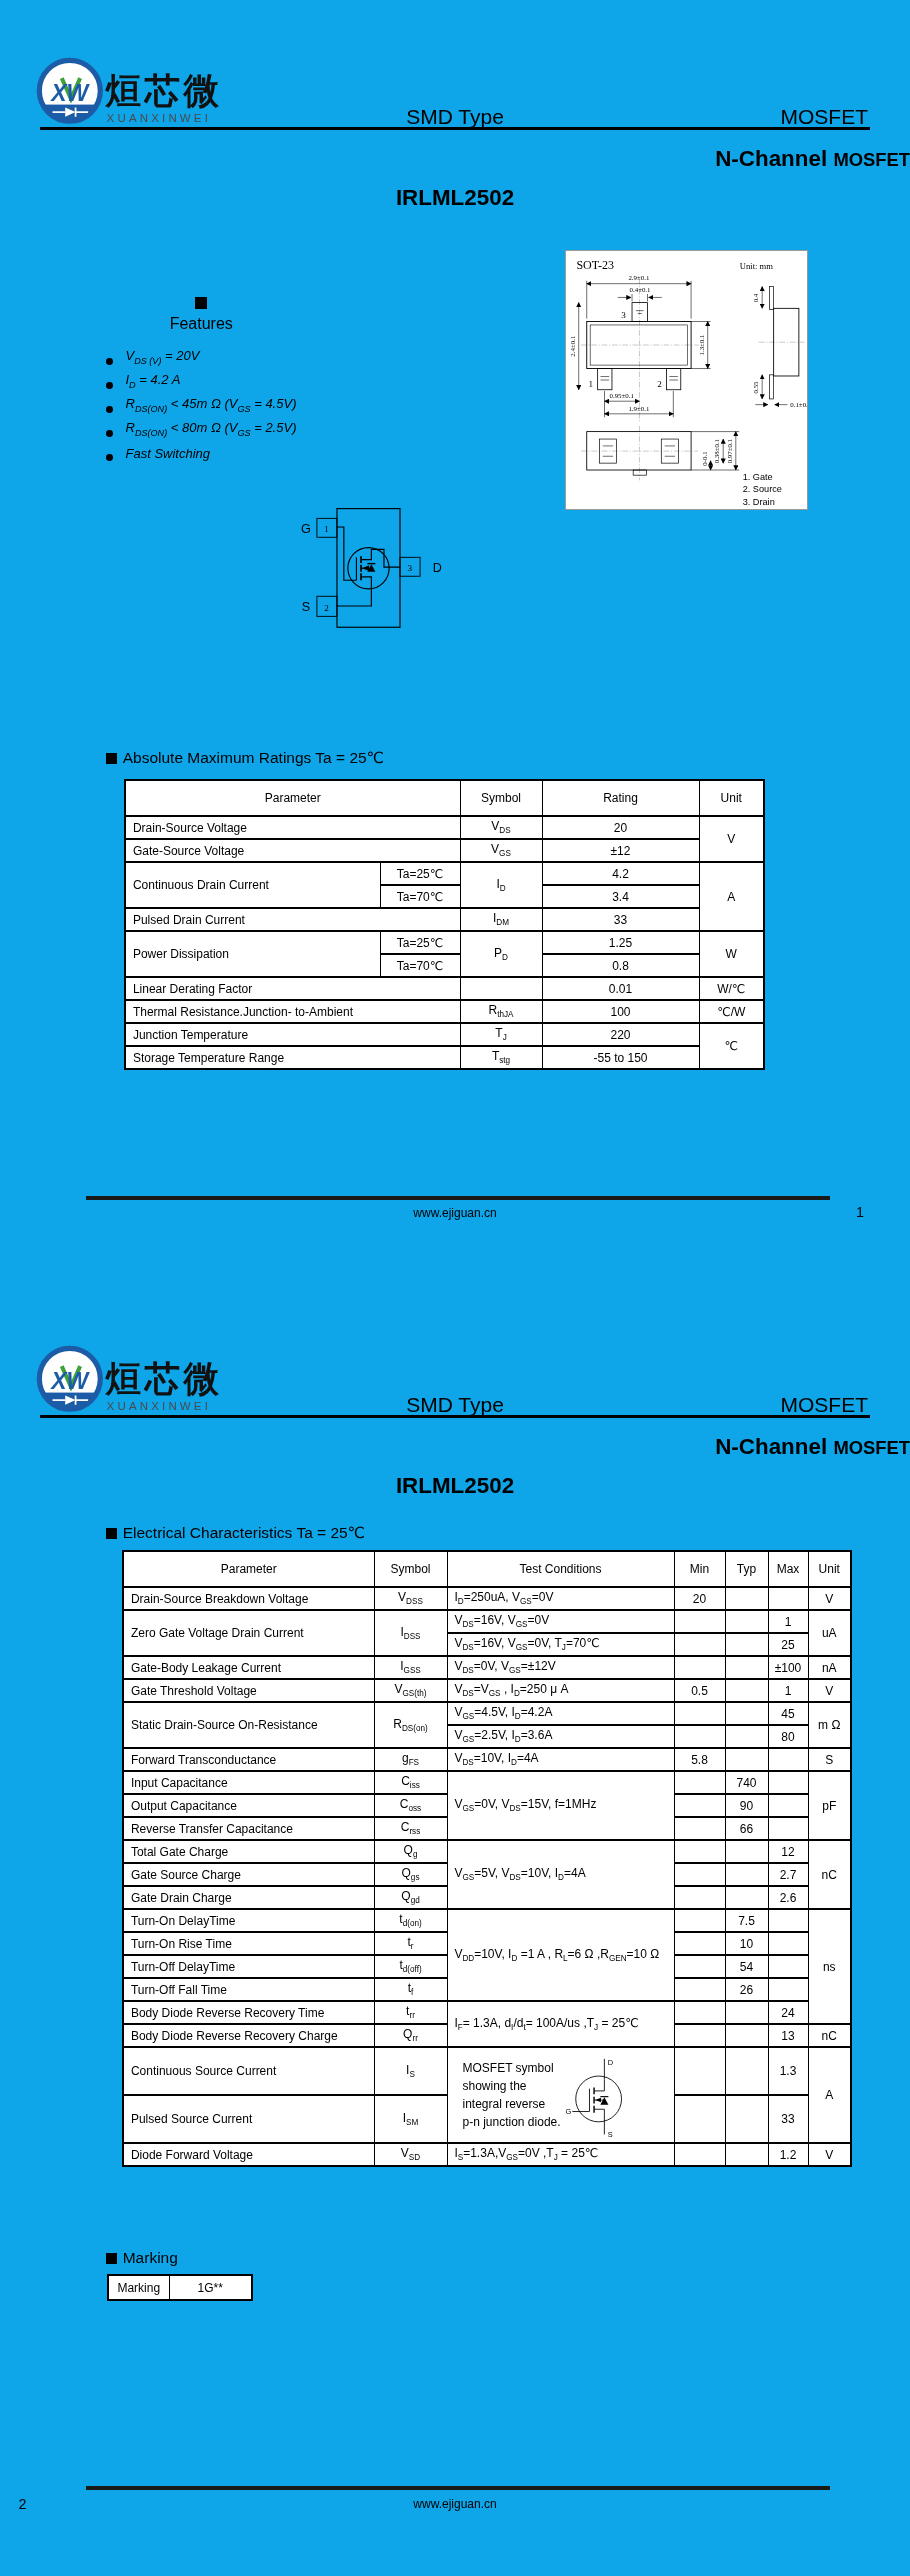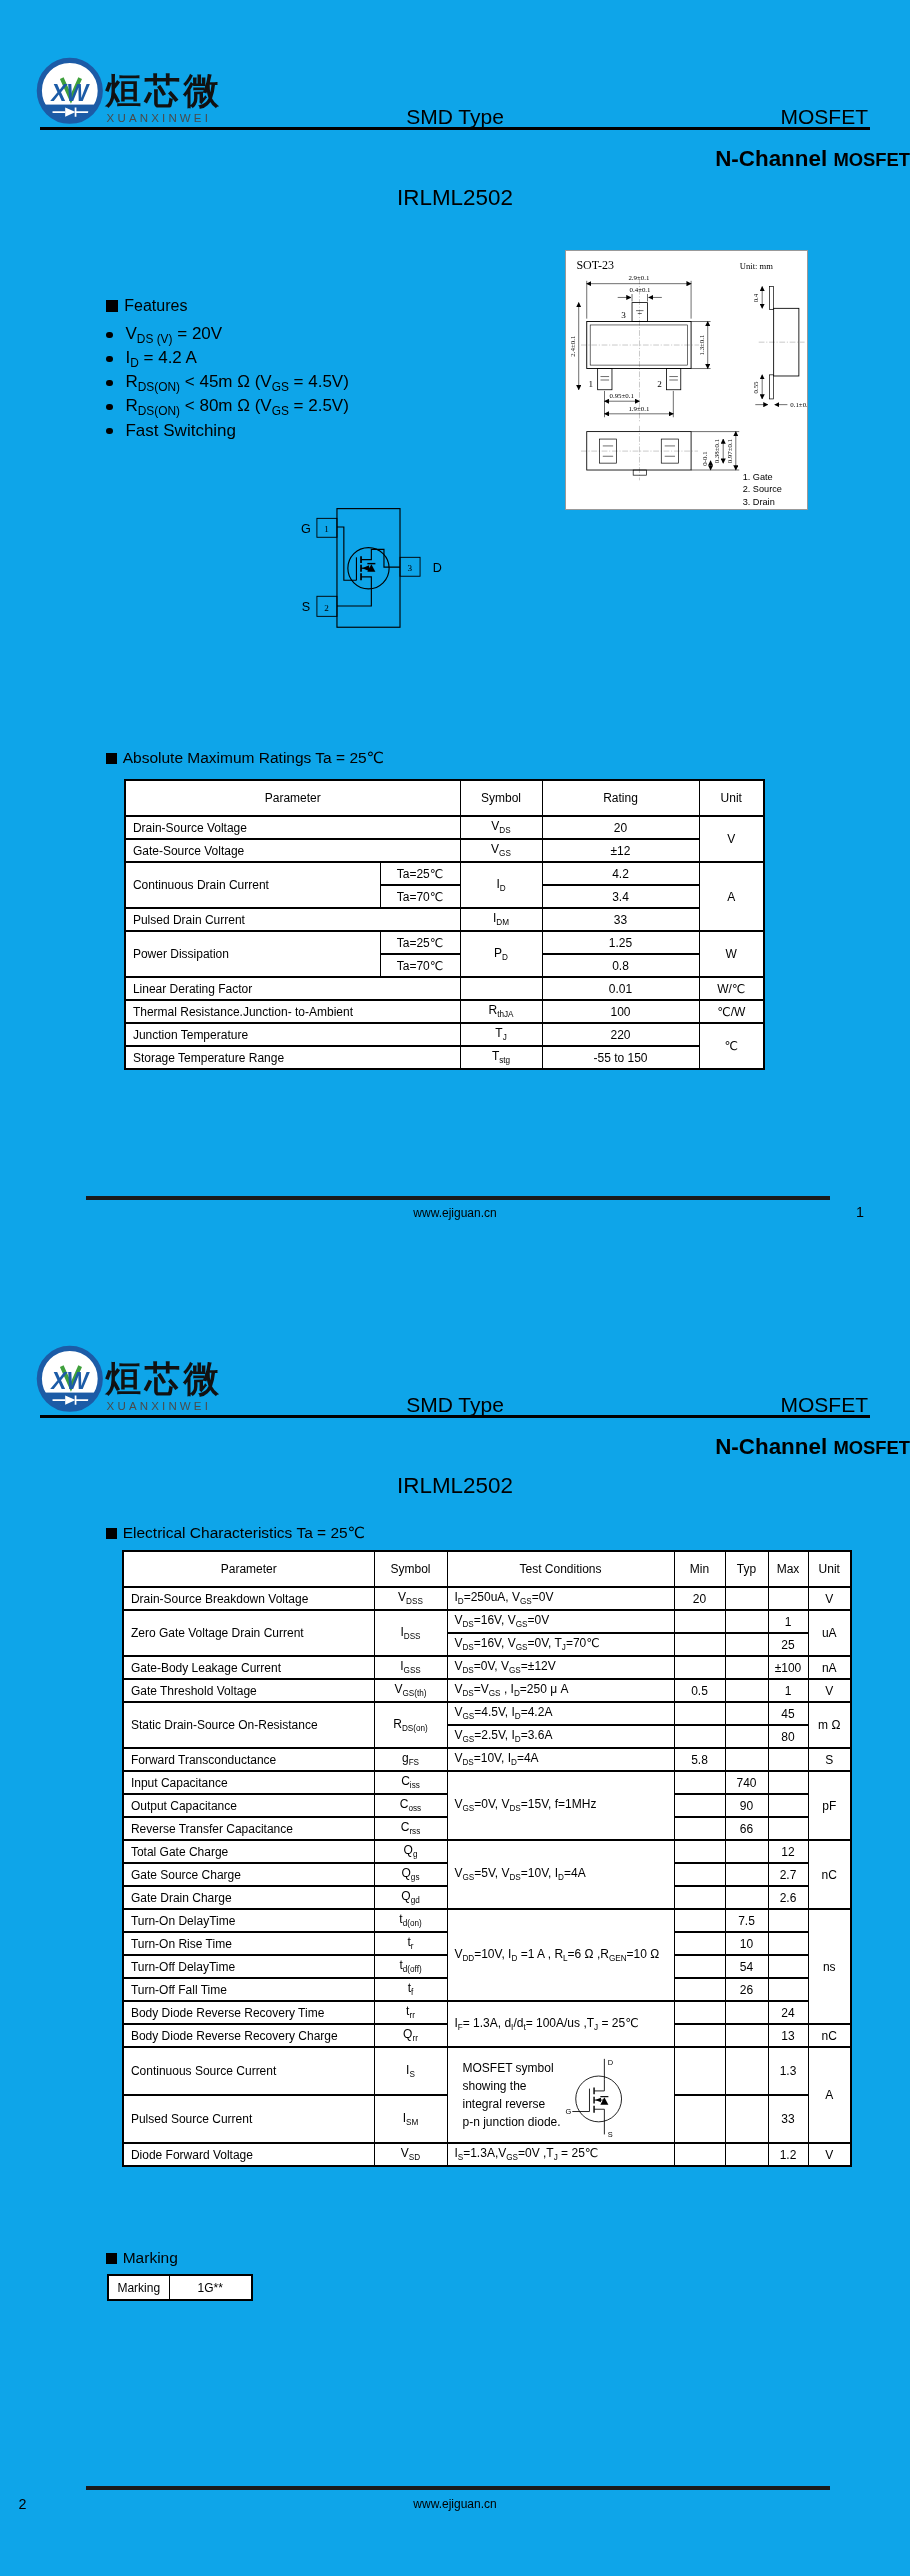--- a/index.html
+++ b/index.html
@@ -8,28 +8,28 @@
   
   .logo-svg{position:absolute;left:33px;top:55px;}
   .logo-cn{font-family:"Liberation Sans","DejaVu Sans",sans-serif;font-size:62px;font-weight:bold;fill:#111;letter-spacing:6px;}
   .logo-en{font-size:20px;fill:#4a4a4a;letter-spacing:5.5px;}
   .logo-xw{font-size:40px;font-weight:bold;font-style:italic;fill:#1c5ba6;text-anchor:middle;}
   .hdr-center{position:absolute;left:0;right:0;top:105px;text-align:center;font-size:21px;}
   .hdr-right{position:absolute;right:42px;top:105px;font-size:21px;}
   .hdr-rule{position:absolute;left:40px;top:127px;width:830px;height:3.4px;background:#000;}
   .doc-title{position:absolute;left:0;right:0;top:146px;text-align:right;font-weight:bold;font-size:22.4px;}
   .doc-title .t-small{font-size:18.4px;}
-  .doc-part{position:absolute;left:0;right:0;top:185px;text-align:center;font-weight:normal;font-size:22.4px;}
+  .doc-part{position:absolute;left:0;right:0;top:185px;text-align:center;font-weight:bold;font-size:22.4px;}
   
   .sec-title{position:absolute;font-size:15.5px;display:flex;align-items:center;gap:5.7px;}
   .sq{display:inline-block;width:11px;height:11px;background:#000;}
   
   .features{position:absolute;left:106px;top:297px;}
-  .feat-title{font-size:16px;display:flex;align-items:center;gap:6.3px;margin-bottom:8px;}
-  .feat-item{display:flex;align-items:center;height:24px;font-size:17px;}
+  .feat-title{font-size:16px;display:flex;align-items:center;gap:6.3px;margin-bottom:8px;flex-direction:column;}
+  .feat-item{display:flex;align-items:flex-end;height:24px;font-size:13px;font-style:italic;}
   .blt{display:inline-block;width:6.9px;height:6.9px;border-radius:50%;background:#000;margin-right:12.6px;flex:0 0 auto;}
   .rt sub{font-size:70%;}
   
   .pkg-box{position:absolute;left:565px;top:250px;width:241px;height:258px;border:0.6px solid #999;background:#fff;}
   .pkg-svg text{fill:#000;}
   .d{font-family:"Liberation Serif","DejaVu Serif",serif;font-size:12px;}
   .dn{font-family:"Liberation Serif","DejaVu Serif",serif;font-size:16px;}
   .mos-svg{position:absolute;left:298px;top:504px;}
   .thin-line{stroke:#000;stroke-width:1;}
   .dash{stroke:#888;stroke-width:0.8;stroke-dasharray:10 3 2 3;}

